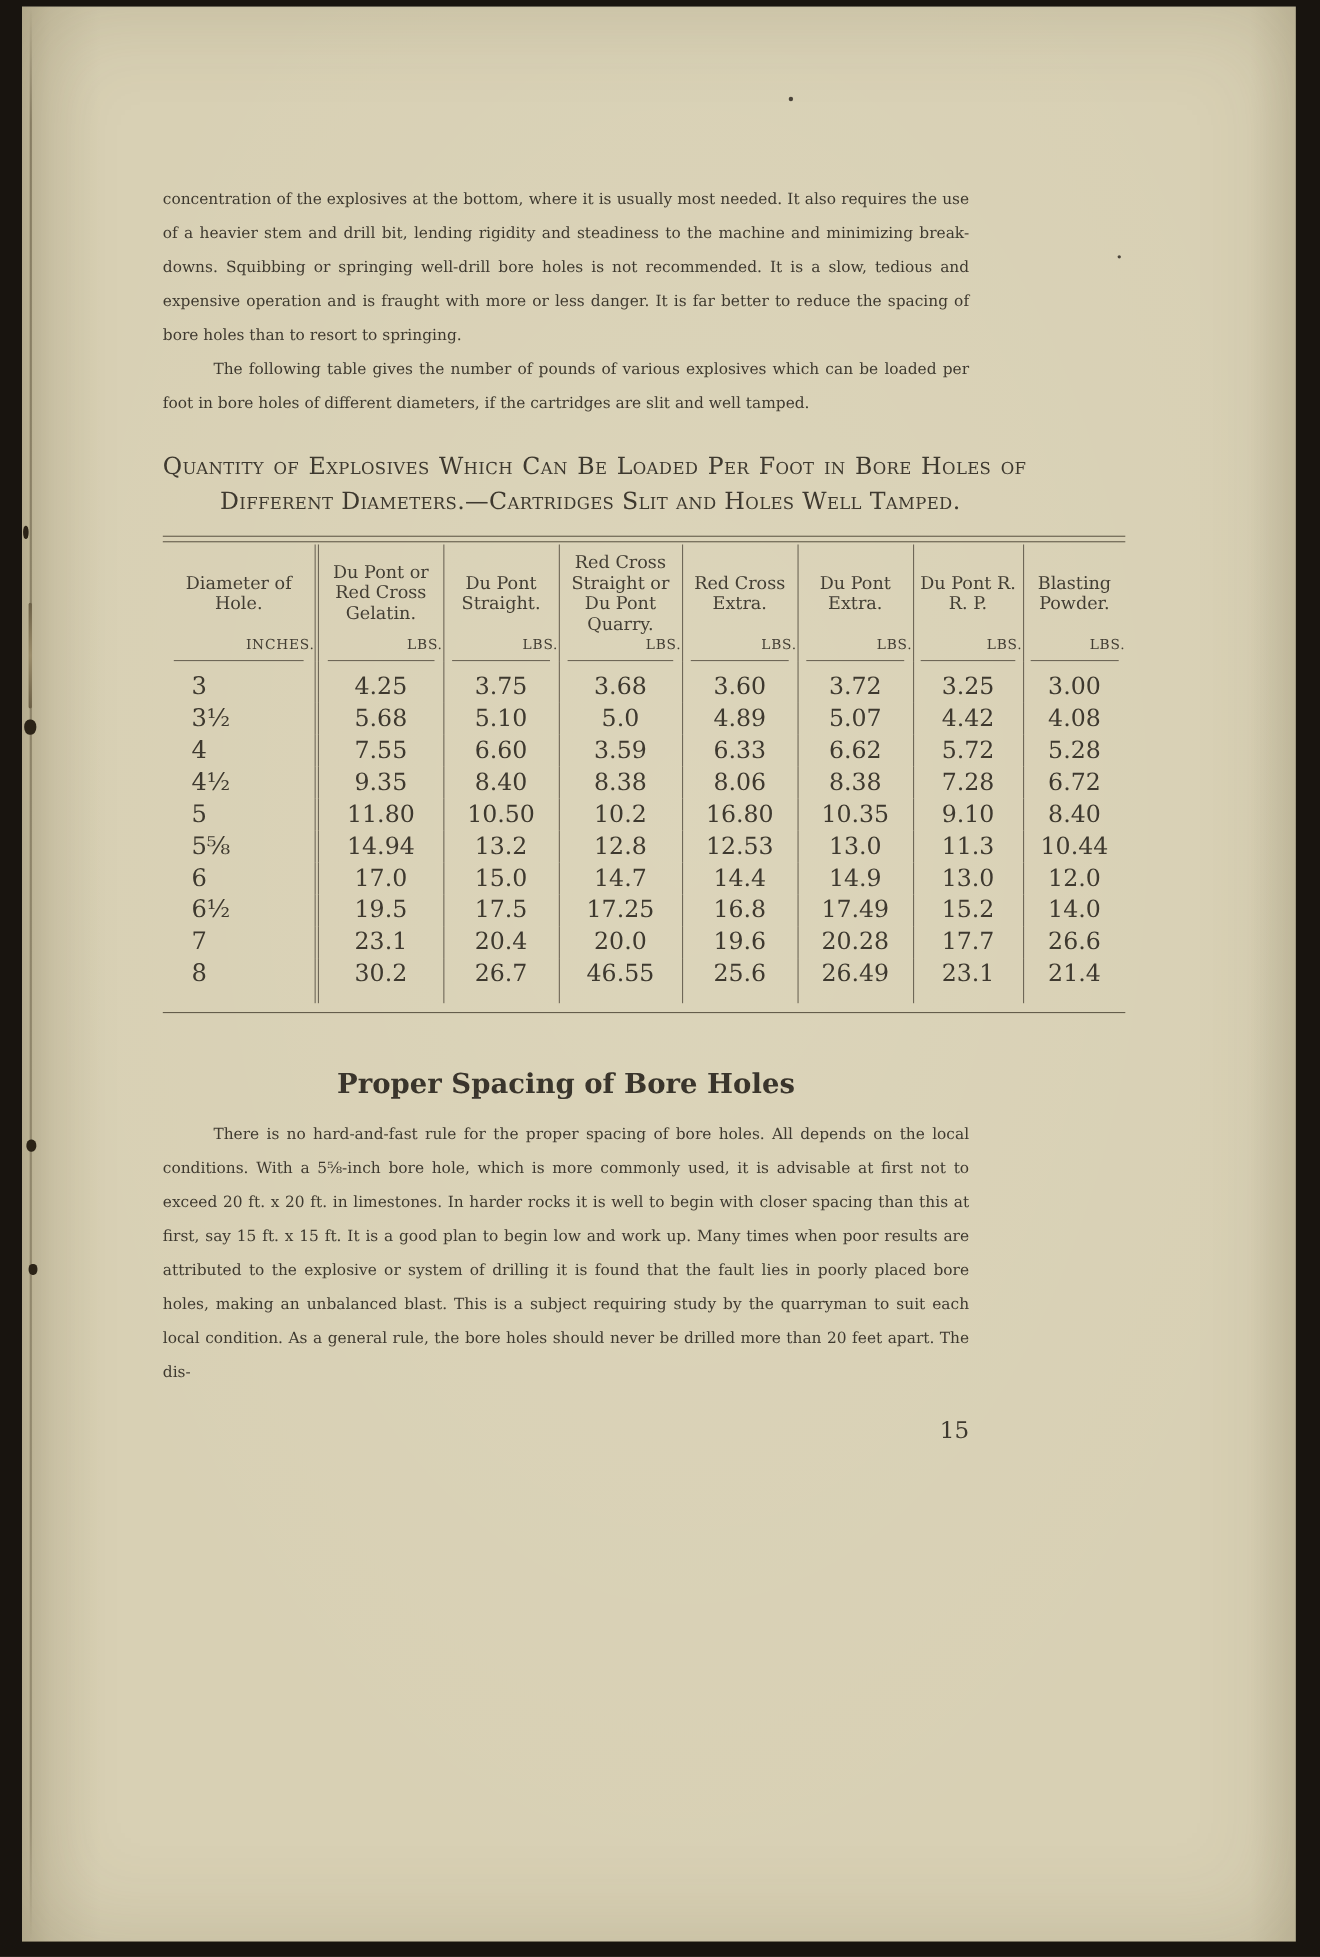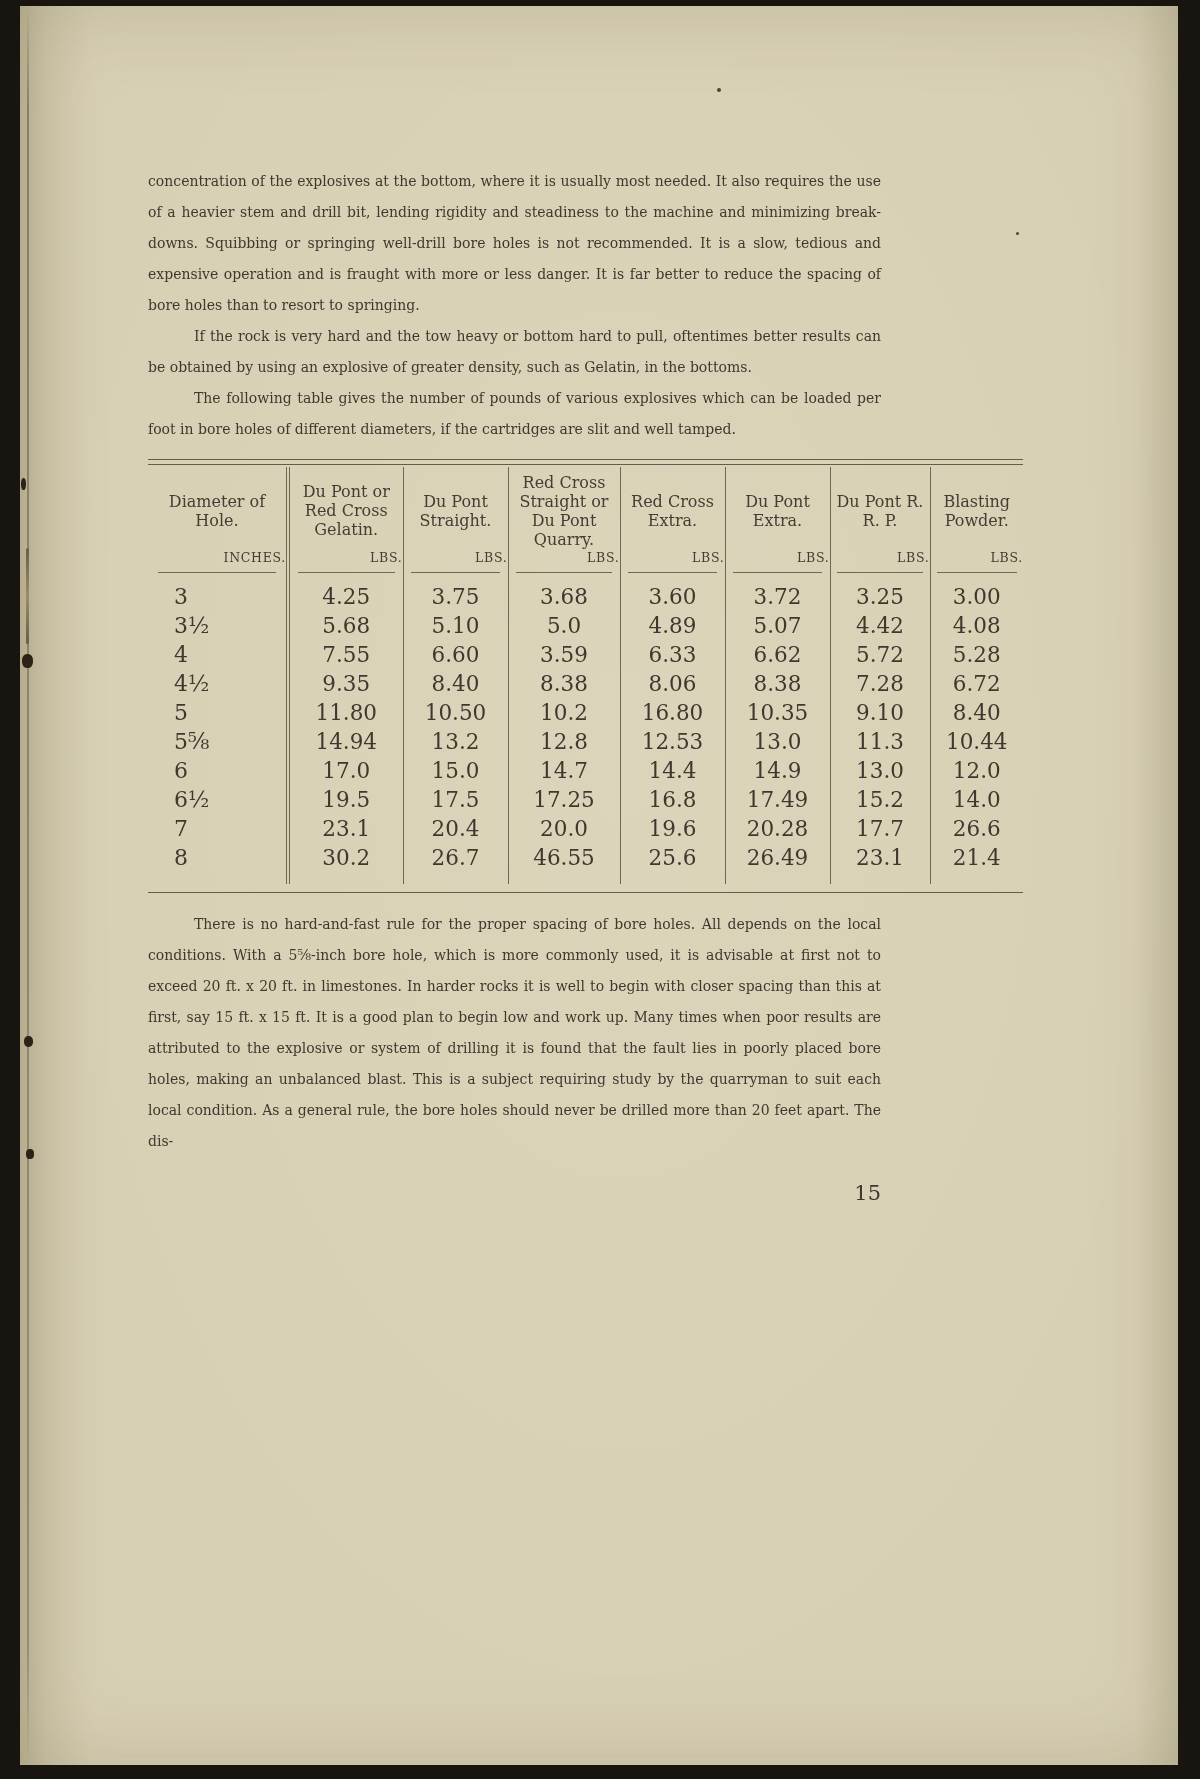--- a/index.html
+++ b/index.html
@@ -81,24 +81,24 @@
   <div class="stitch" style="left:2px;top:648px;width:11px;height:14px;"></div>
   <div class="stitch" style="left:4px;top:1030px;width:9px;height:11px;"></div>
   <div class="stitch" style="left:6px;top:1143px;width:8px;height:10px;"></div>
   <div class="speck" style="left:697px;top:82px;width:4px;height:4px;"></div>
   <div class="speck" style="left:996px;top:226px;width:3px;height:3px;"></div>
 
   <div class="content">
 
     <div id="paras">
         <p class="para">concentration of the explosives at the bottom, where it is usually most needed.  It also requires the use of a heavier stem and drill bit, lending rigidity and steadiness to the machine and minimizing break-downs. Squibbing or springing well-drill bore holes is not recommended.  It is a slow, tedious and expensive operation and is fraught with more or less danger.  It is far better to reduce the spacing of bore holes than to resort to springing.</p>
-        <p class="para indent">If the rock is very hard and the tow heavy or bottom hard to pull, oftentimes better results can be obtained by using an explosive of greater density, such as Gelatin, in the bottoms.</p>
         <p class="para indent">The following table gives the number of pounds of various explosives which can be loaded per foot in bore holes of different diameters, if the cartridges are slit and well tamped.</p>
       </div>
 
+    <div class="caption">Quantity of Explosives Which Can Be Loaded Per Foot in Bore Holes of Different Diameters.—Cartridges Slit and Holes Well Tamped.</div>
 
     <div class="rule-dbl"></div>
 
     <table class="exp">
       <colgroup>
         <col class="c1">
           <col class="c2">
           <col class="c3">
           <col class="c4">
         <col class="c5">
@@ -295,19 +295,20 @@
             <td></td>
             <td></td>
             <td></td>
             <td></td>
           </tr>
         </tbody>
     </table>
 
     <div class="rule-sgl"></div>
 
+    <h2 class="sec-h">Proper Spacing of Bore Holes</h2>
 
     <p class="para indent sec-p">There is no hard-and-fast rule for the proper spacing of bore holes. All depends on the local conditions.  With a 5⅝-inch bore hole, which is more commonly used, it is advisable at first not to exceed 20 ft. x 20 ft. in limestones.  In harder rocks it is well to begin with closer spacing than this at first, say 15 ft. x 15 ft.  It is a good plan to begin low and work up.  Many times when poor results are attributed to the explosive or system of drilling it is found that the fault lies in poorly placed bore holes, making an unbalanced blast.  This is a subject requiring study by the quarryman to suit each local condition.  As a general rule, the bore holes should never be drilled more than 20 feet apart.  The dis-</p>
 
     <div class="pagenum">15</div>
 
   </div>
 </div>
 
 </body></html>

